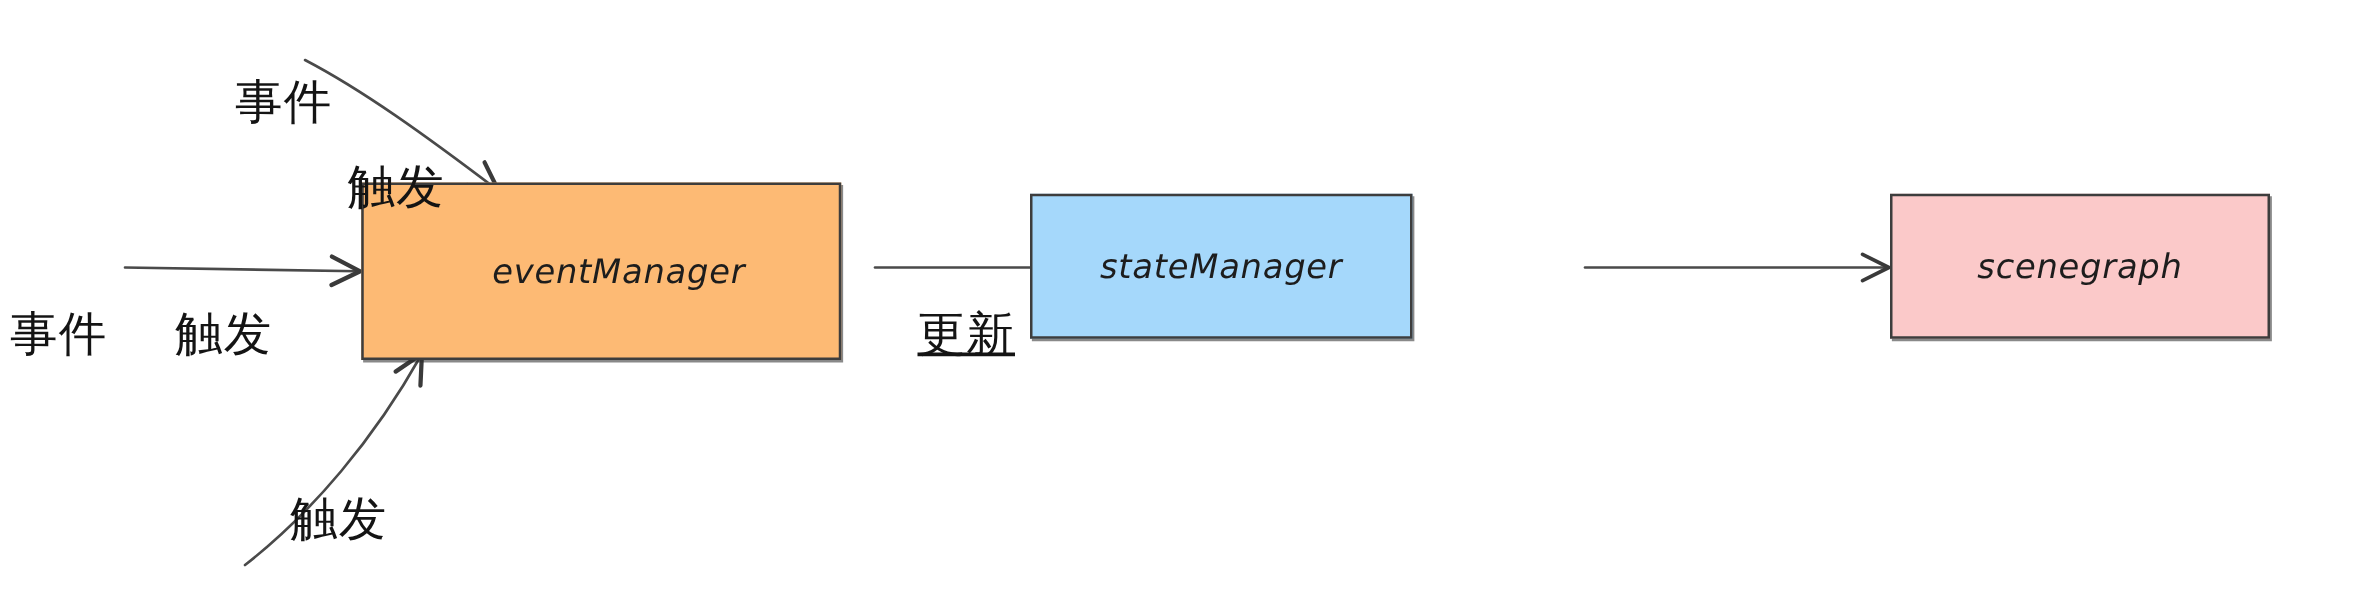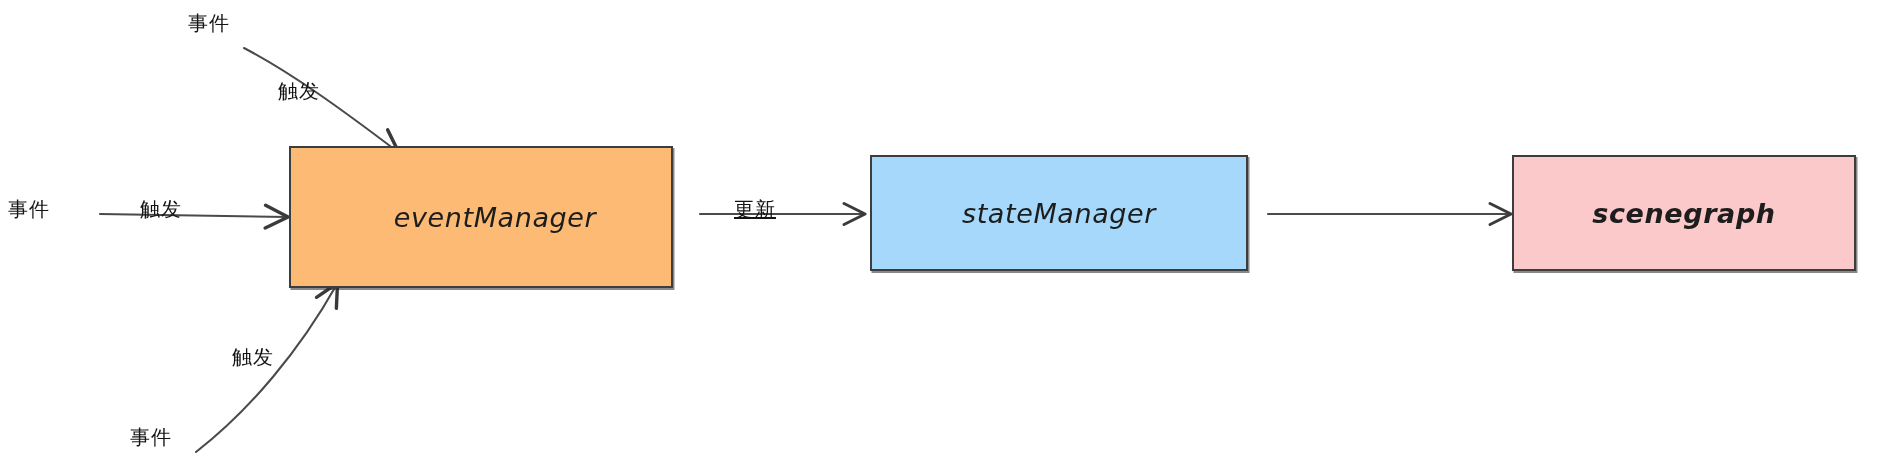--- a/index.html
+++ b/index.html
@@ -44,42 +44,42 @@
   }
   #node-eventmanager {
     left: 289px;
     top: 146px;
     width: 384px;
     height: 142px;
     background: #fdba74;
     padding-left: 28px;
   }
   #node-statemanager {
-    left: 870px;
+    left: 824px;
     top: 155px;
-    width: 378px;
+    width: 306px;
     height: 116px;
     background: #a5d8fb;
   }
   #node-scenegraph {
     left: 1512px;
     top: 155px;
-    width: 344px;
+    width: 304px;
     height: 116px;
     background: #fbc9c9;
-    font-weight: bold;
   }
   .edge-label {
     position: absolute;
     font-family: "DejaVu Sans", sans-serif;
-    font-size: 20px;
+    font-size: 38px;
     color: #141414;
     white-space: nowrap;
     user-select: none;
     letter-spacing: 1px;
+    margin-top: 46px;
   }
 </style>
 </head>
 <body>
 
 <div id="canvas">
 
   <svg id="diagram-svg" viewBox="0 0 1898 475" xmlns="http://www.w3.org/2000/svg">
     <defs>
       <marker id="arrowOpen" viewBox="0 0 12 12" refX="10.5" refY="6" markerWidth="13" markerHeight="13" orient="auto-start-reverse">

